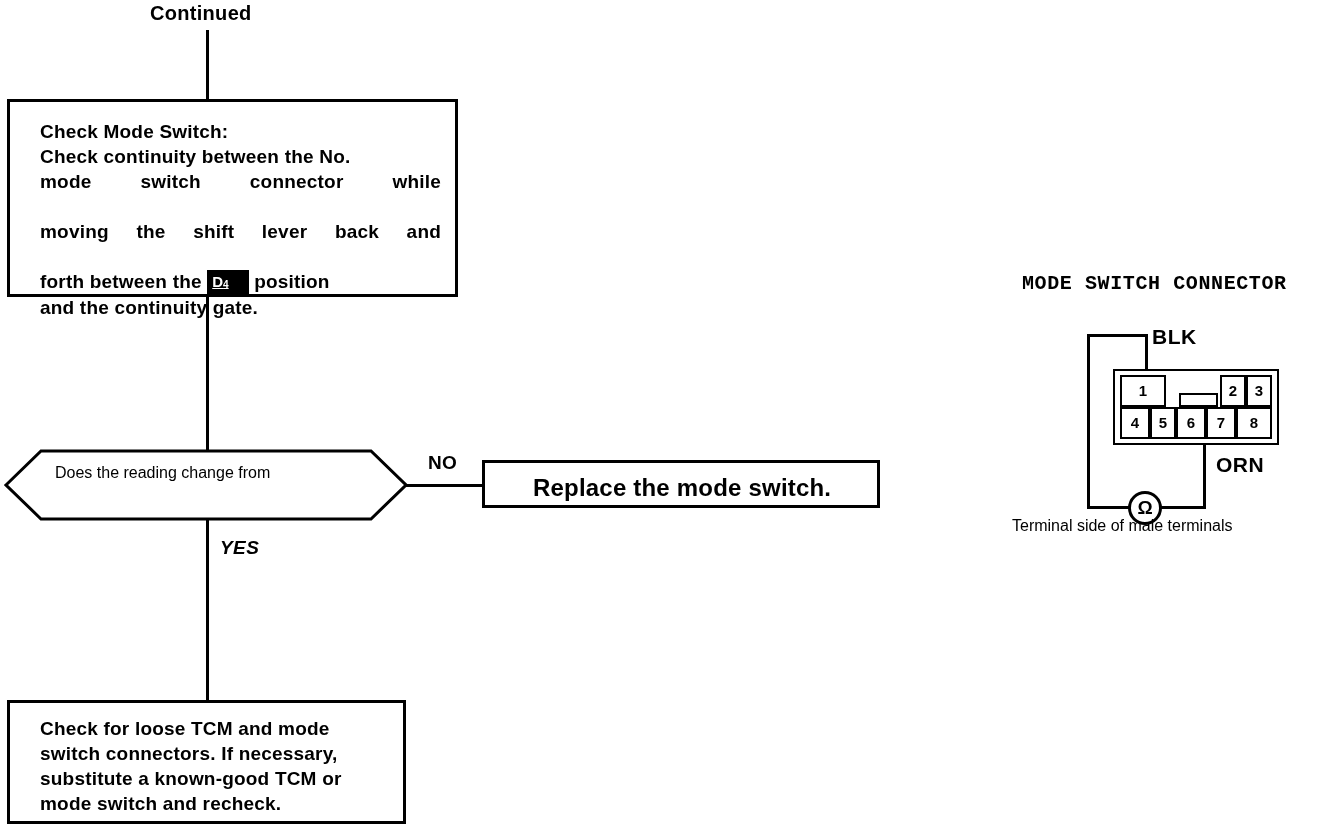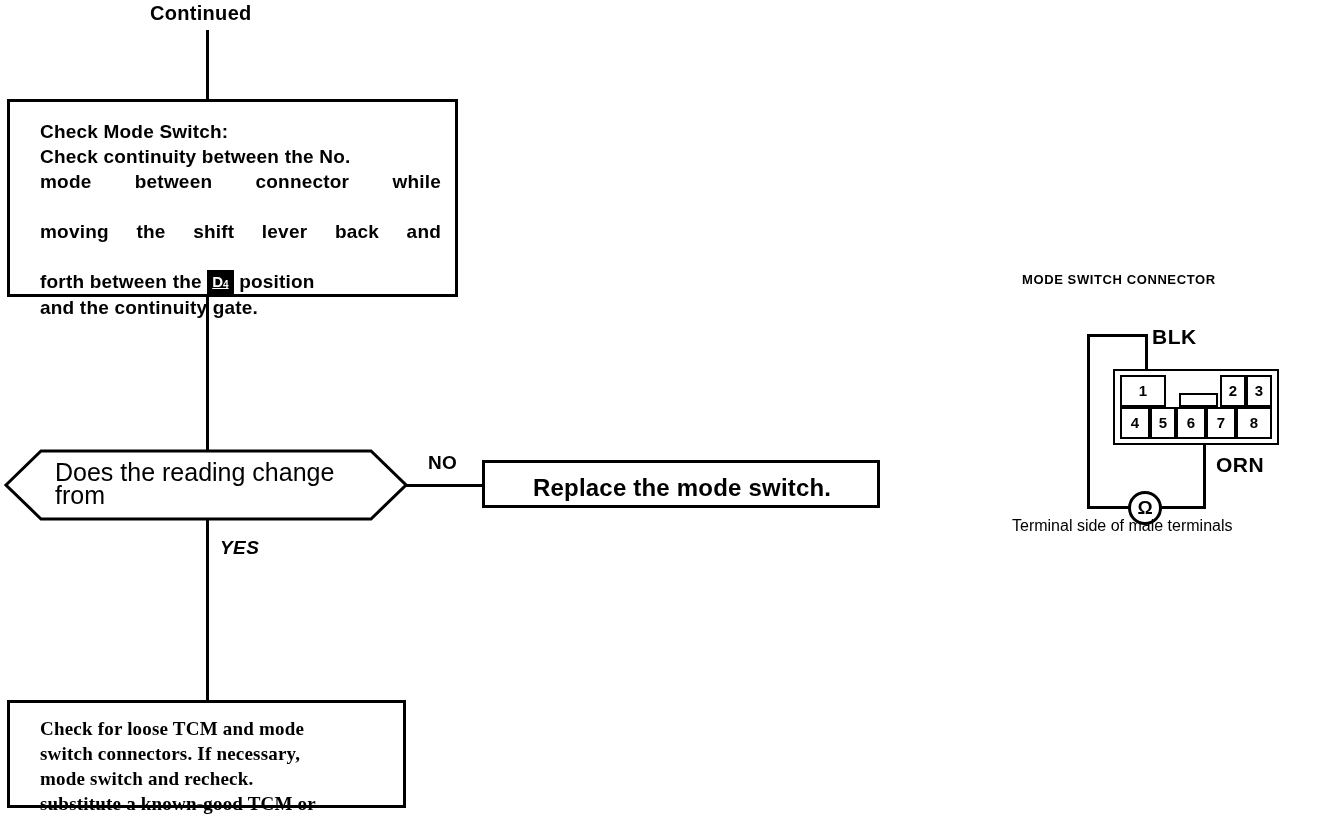--- a/index.html
+++ b/index.html
@@ -64,21 +64,21 @@
   }
 
   
   .d4 {
     display: inline-block;
     background: #000000;
     color: #ffffff;
     font-weight: bold;
     font-size: 15px;
     line-height: 17px;
-    padding: 1px 3px 1px 3px;
+    padding: 1px 18px 1px 3px;
     border: 2px solid #000000;
     vertical-align: 1px;
     letter-spacing: 0;
     text-decoration: underline;
   }
   .d4 sub {
     font-size: 10px;
     vertical-align: baseline;
     position: relative;
     top: 1px;
@@ -91,42 +91,43 @@
     top: 448px;
     width: 404px;
     height: 74px;
   }
   #decision-shape svg { display: block; }
   #decision-text {
     position: absolute;
     left: 55px;
     top: 461px;
     width: 310px;
-    font-size: 25px;
+    font-size: 16px;
     line-height: 23px;
     font-weight: normal;
   }
   #decision-text .ln { display: block; }
 
   .branch-label {
     position: absolute;
     font-size: 19px;
     font-weight: bold;
     letter-spacing: 0.4px;
   }
 
   
   #connector-title {
     position: absolute;
     left: 1022px;
     top: 272px;
-    font-size: 13px;
+    font-size: 20px;
     font-weight: bold;
     letter-spacing: 0.6px;
     white-space: nowrap;
+    font-family: Liberation Mono, monospace;
   }
   #connector-caption {
     position: absolute;
     left: 1012px;
     top: 517px;
     font-size: 16px;
     white-space: nowrap;
   }
   .wire-label {
     position: absolute;
@@ -191,21 +192,21 @@
 <div id="page">
 
   <div id="continued-label">Continued</div>
 
   <div class="vline" style="left:206px; top:30px; height:70px;"></div>
 
   <div class="flowbox" id="check-mode-switch-box" style="left:7px; top:99px; width:451px; height:198px;">
     <div class="boxtext">
       <span class="hdr">Check Mode Switch:</span>
       <span class="ln">Check continuity between the No.</span>
-      <span class="ln just">mode between connector while</span>
+      <span class="ln just">mode switch connector while</span>
       <span class="ln just">moving the shift lever back and</span>
       <span class="ln">
         <span>forth between the</span>
         <span class="d4"><span>D</span><sub>4</sub></span>
         <span>position</span>
       </span>
       <span class="ln">and the continuity gate.</span>
     </div>
   </div>
 
@@ -223,26 +224,26 @@
   <div class="hline" style="left:405px; top:484px; width:79px;"></div>
   <div class="branch-label" style="left:428px; top:452px;">NO</div>
 
   <div class="flowbox" id="replace-box" style="left:482px; top:460px; width:398px; height:48px;">
     <div class="boxtext" style="top:12px; left:48px; font-size:24px;">Replace the mode switch.</div>
   </div>
 
   <div class="vline" style="left:206px; top:519px; height:182px;"></div>
   <div class="branch-label" style="left:220px; top:537px;font-style:italic;">YES</div>
 
-  <div class="flowbox" id="final-box" style="left:7px; top:700px; width:399px; height:108px;font-family:Liberation Serif, serif;">
+  <div class="flowbox" id="final-box" style="left:7px; top:700px; width:399px; height:124px;">
     <div class="boxtext" style="top:13px;">
       <span class="ln">Check for loose TCM and mode</span>
       <span class="ln">switch connectors. If necessary,</span>
+      <span class="ln">substitute a known-good TCM or</span>
       <span class="ln">mode switch and recheck.</span>
-      <span class="ln">substitute a known-good TCM or</span>
     </div>
   </div>
 
   <div id="connector-title">MODE SWITCH CONNECTOR</div>
 
   <div class="vline" style="left:1145px; top:334px; height:42px;"></div>
 
   <div class="hline" style="left:1087px; top:334px; width:61px;"></div>
 
   <div class="vline" style="left:1087px; top:334px; height:174px;"></div>

